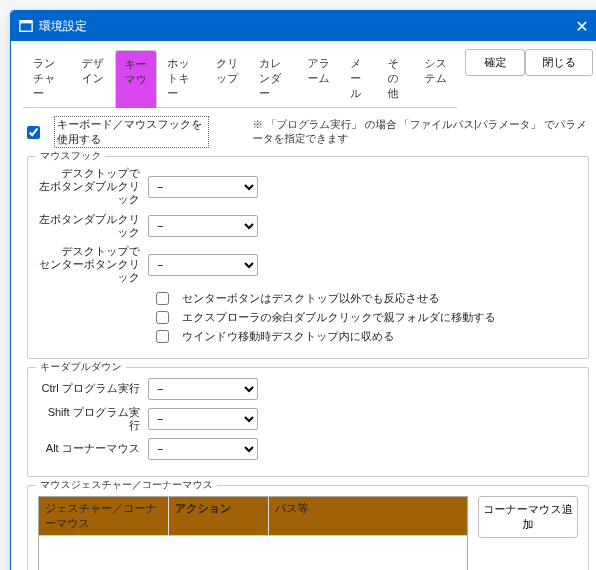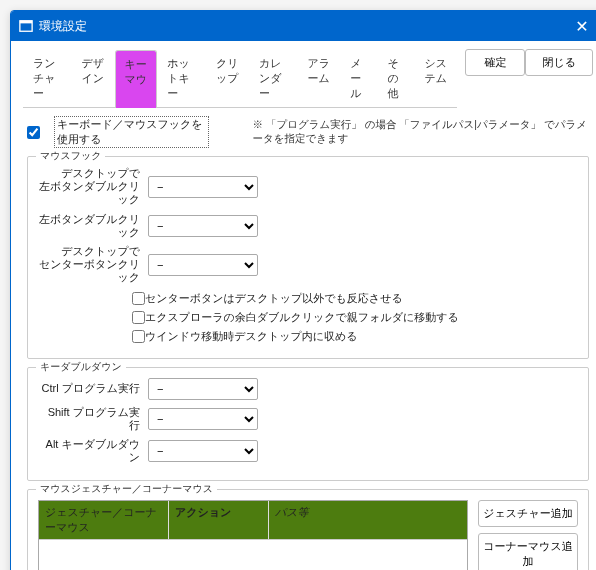--- a/index.html
+++ b/index.html
@@ -18,27 +18,27 @@
 .content { padding: 8px 16px 16px 16px; flex: 1; overflow: auto; font-size: 11px; color: #222; }
 .enable-row { display: flex; align-items: center; gap: 14px; margin-bottom: 6px; }
 .enable-row input[type=checkbox] { accent-color: #0066cc; }
 .enable-label { border: 1px dotted #666; padding: 0 2px; }
 .hint { margin-left: 30px; color: #333; font-size: 10.5px; }
 .fieldset { border: 1px solid #ccc; border-radius: 2px; margin-top: 8px; padding: 10px 10px 10px 10px; position: relative; }
 .fieldset-legend { position: absolute; top: -8px; left: 8px; background: #fff; padding: 0 4px; font-size: 10px; color: #333; }
 .form-row { display: flex; align-items: center; margin-bottom: 6px; }
 .form-label { width: 110px; text-align: right; padding-right: 8px; font-size: 11px; line-height: 1.2; }
 .select { width: 110px; height: 22px; border: 1px solid #aaa; border-radius: 2px; background: #fff; font-size: 11px; padding: 0 4px; }
-.check-row { display: flex; align-items: center; gap: 0; margin-left: 94px; margin-bottom: 4px; font-size: 11px; }
+.check-row { display: flex; align-items: center; gap: 13px; margin-left: 118px; margin-bottom: 4px; font-size: 11px; }
 .check-row input { accent-color: #0066cc; }
 .gesture-area { display: flex; gap: 10px; }
 .gesture-table { flex: 1; border: 1px solid #aaa; height: 150px; background: #fff; }
-.gesture-header { display: flex; border-bottom: 1px solid #ccc; background: #4d7c0f; font-size: 11px; }
+.gesture-header { display: flex; border-bottom: 1px solid #ccc; background: #a16207; font-size: 11px; }
 .gesture-header > div { padding: 4px 6px; border-right: 1px solid #ddd; }
-.gh1 { width: 130px; } .gh2 { width: 100px; font-weight: bold; } .gh3 { flex: 1; border-right: none !important; font-style: italic; }
+.gh1 { width: 130px; } .gh2 { width: 100px; font-weight: bold; } .gh3 { flex: 1; border-right: none !important; }
 .gesture-buttons { display: flex; flex-direction: column; gap: 6px; width: 100px; }
 .gesture-buttons .btn { min-width: 100px; padding: 5px 4px; }
 </style>
 </head>
 <body>
 
 <div class="window">
 
   <div class="titlebar">
     <svg class="titlebar-icon" viewBox="0 0 16 16">
@@ -112,37 +112,36 @@
       <div class="fieldset-legend">キーダブルダウン</div>
       <div class="form-row">
         <div class="form-label">Ctrl プログラム実行</div>
         <select class="select"><option>−</option></select>
       </div>
       <div class="form-row">
         <div class="form-label">Shift プログラム実行</div>
         <select class="select"><option>−</option></select>
       </div>
       <div class="form-row">
-        <div class="form-label">Alt キーダブルダウン</div>
+        <div class="form-label">Alt コーナーマウス</div>
         <select class="select"><option>−</option></select>
       </div>
     </div>
 
     <div class="fieldset">
       <div class="fieldset-legend">マウスジェスチャー／コーナーマウス</div>
       <div class="gesture-area">
         <div class="gesture-table">
           <div class="gesture-header">
             <div class="gh1">ジェスチャー／コーナーマウス</div>
             <div class="gh2">アクション</div>
             <div class="gh3">パス等</div>
           </div>
         </div>
         <div class="gesture-buttons">
-          <button class="btn">ジェスチャー追加</button>
           <button class="btn">コーナーマウス追加</button>
 
         </div>
       </div>
     </div>
 
   </div>
 </div>
 
 </body></html>

